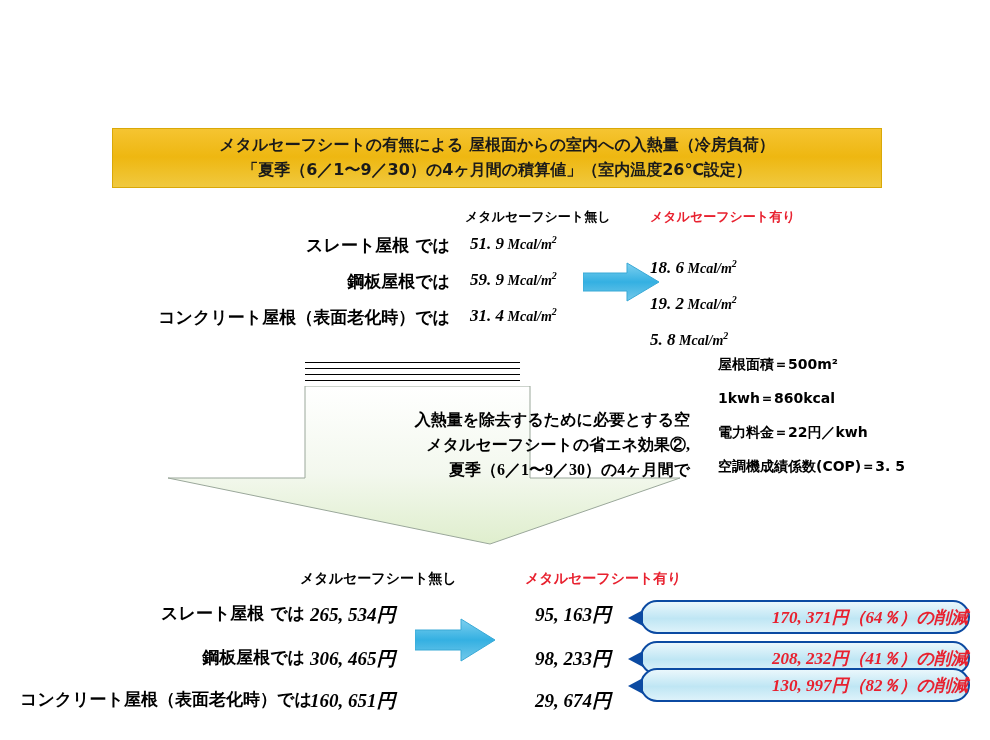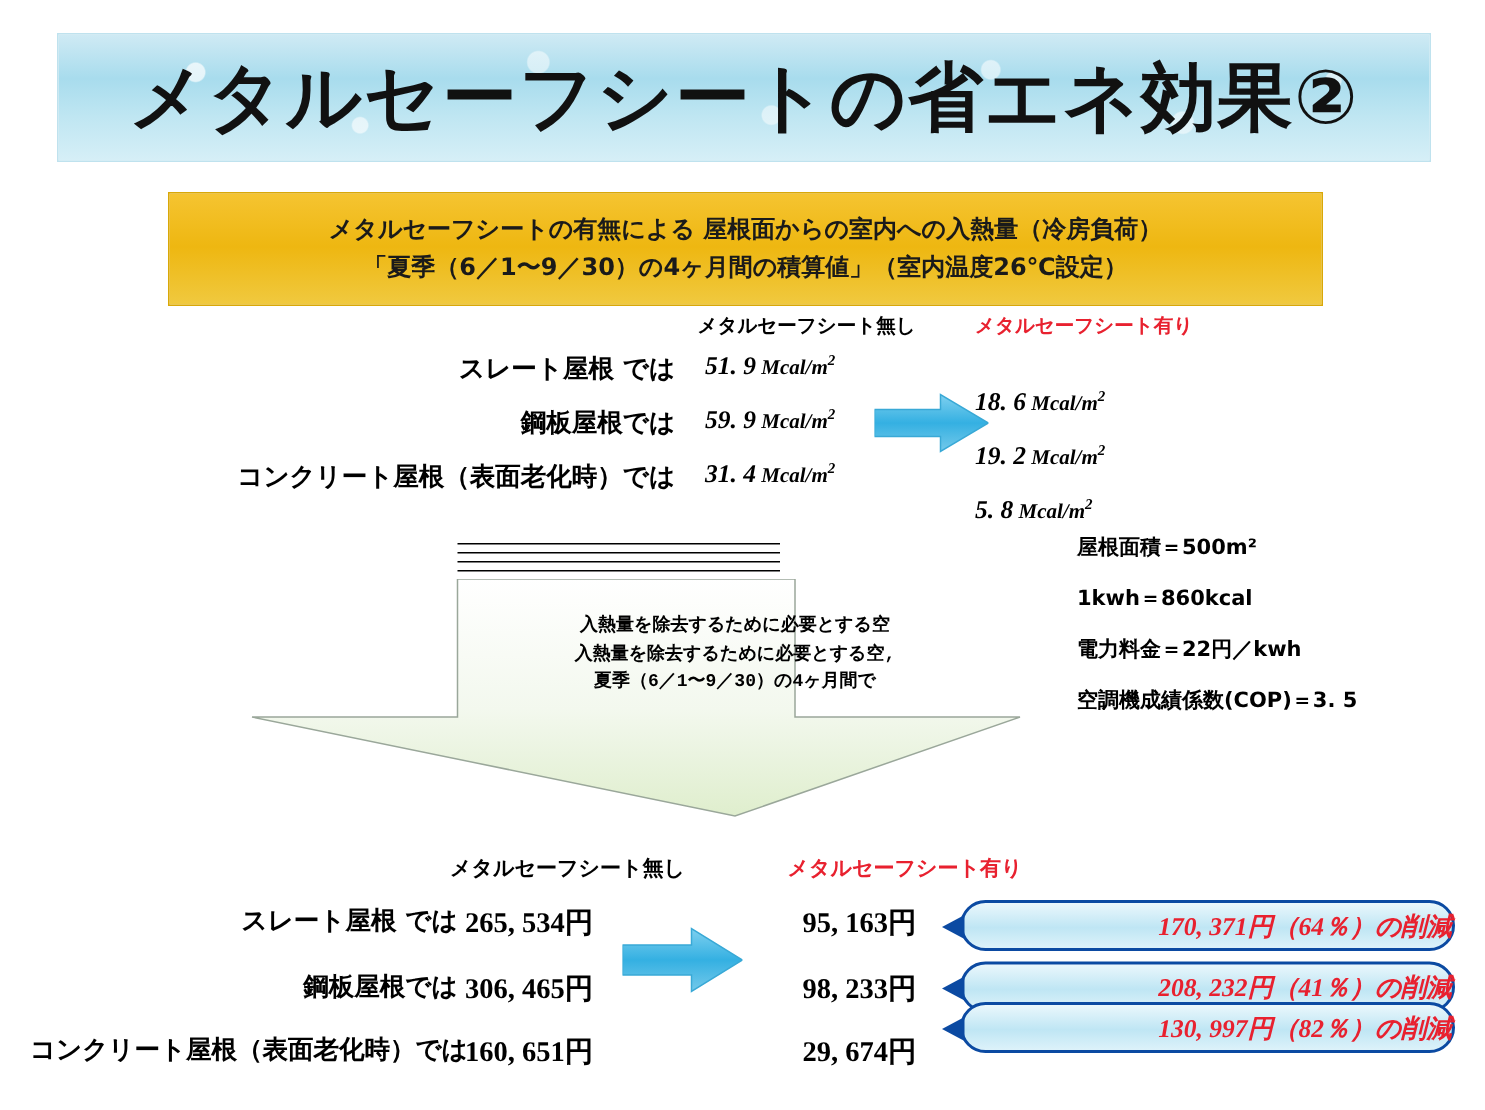--- a/index.html
+++ b/index.html
@@ -58,21 +58,21 @@
     white-space: nowrap;
     font-family: "DejaVu Sans", "Liberation Sans", sans-serif;
   }
 
   
   .subtitle-box {
     position: absolute;
     left: 112px;
     top: 128px;
     width: 770px;
-    height: 76px;
+    height: 60px;
     background: linear-gradient(180deg, #f5c431 0%, #eeb711 48%, #f0c93f 100%);
     border: 1px solid #d9a808;
     box-sizing: border-box;
     display: flex;
     flex-direction: column;
     align-items: center;
     justify-content: center;
     gap: 4px;
   }
   .subtitle-line {
@@ -163,26 +163,26 @@
     top: 386px;
     width: 660px;
     height: 160px;
   }
   .big-arrow svg { display: block; }
   .arrow-text {
     position: absolute;
     left: 290px;
     top: 408px;
     width: 400px;
-    text-align: center;
-    font-size: 12px;
+    text-align: right;
+    font-size: 16px;
     font-weight: bold;
     color: #000;
     line-height: 1.55;
-    font-family: Liberation Mono, monospace;
+    font-family: Liberation Serif, serif;
   }
 
   
   .facts {
     position: absolute;
     left: 718px;
     top: 356px;
   }
   .fact {
     font-size: 14px;
@@ -217,20 +217,21 @@
     text-align: right;
     font-size: 17px;
     font-weight: bold;
     color: #000;
     white-space: nowrap;
     font-family: "DejaVu Sans", "Liberation Sans", sans-serif;
   }
   .lval {
     position: absolute;
     font-size: 19px;
+    font-style: italic;
     font-weight: bold;
     color: #000;
     white-space: nowrap;
     font-family: "Liberation Serif", serif;
     text-align: right;
   }
   .lv-without { left: 290px; }
   .lv-with { left: 515px; }
 
   .lr1 { top: 32px; }
@@ -279,23 +280,20 @@
   }
   .sv1 { top: 600px; }
   .sv2 { top: 641px; }
   .sv3 { top: 668px; }
 </style>
 </head>
 <body>
 
 <div class="page">
 
-  <div class="title-banner">
-    <div class="title-text">メタルセーフシートの省エネ効果②</div>
-  </div>
 
   <div class="subtitle-box">
     <div class="subtitle-line">メタルセーフシートの有無による 屋根面からの室内への入熱量（冷房負荷）</div>
     <div class="subtitle-line">「夏季（6／1〜9／30）の4ヶ月間の積算値」（室内温度26℃設定）</div>
   </div>
 
   <div class="upper-table">
     <div class="col-head without">メタルセーフシート無し</div>
     <div class="col-head with">メタルセーフシート有り</div>
 
@@ -353,21 +351,21 @@
           <stop offset="55%" stop-color="#f3f8ee"></stop>
           <stop offset="100%" stop-color="#dfeecd"></stop>
         </linearGradient>
       </defs>
       <polygon points="145,0 370,0 370,92 520,92 330,158 8,92 145,92" fill="url(#ag2)" stroke="#9aa79a" stroke-width="1"></polygon>
     </svg>
   </div>
 
   <div class="arrow-text">
     <div>入熱量を除去するために必要とする空</div>
-    <div>入熱量を除去するために必要とする空,</div>
+    <div>メタルセーフシートの省エネ効果②,</div>
     <div>夏季（6／1〜9／30）の4ヶ月間で</div>
   </div>
 
   <div class="facts">
     <div class="fact"><span>屋根面積＝500m²</span></div>
     <div class="fact"><span>1kwh＝860kcal</span></div>
     <div class="fact"><span>電力料金＝22円／kwh</span></div>
     <div class="fact"><span>空調機成績係数(COP)＝3. 5</span></div>
   </div>
 

